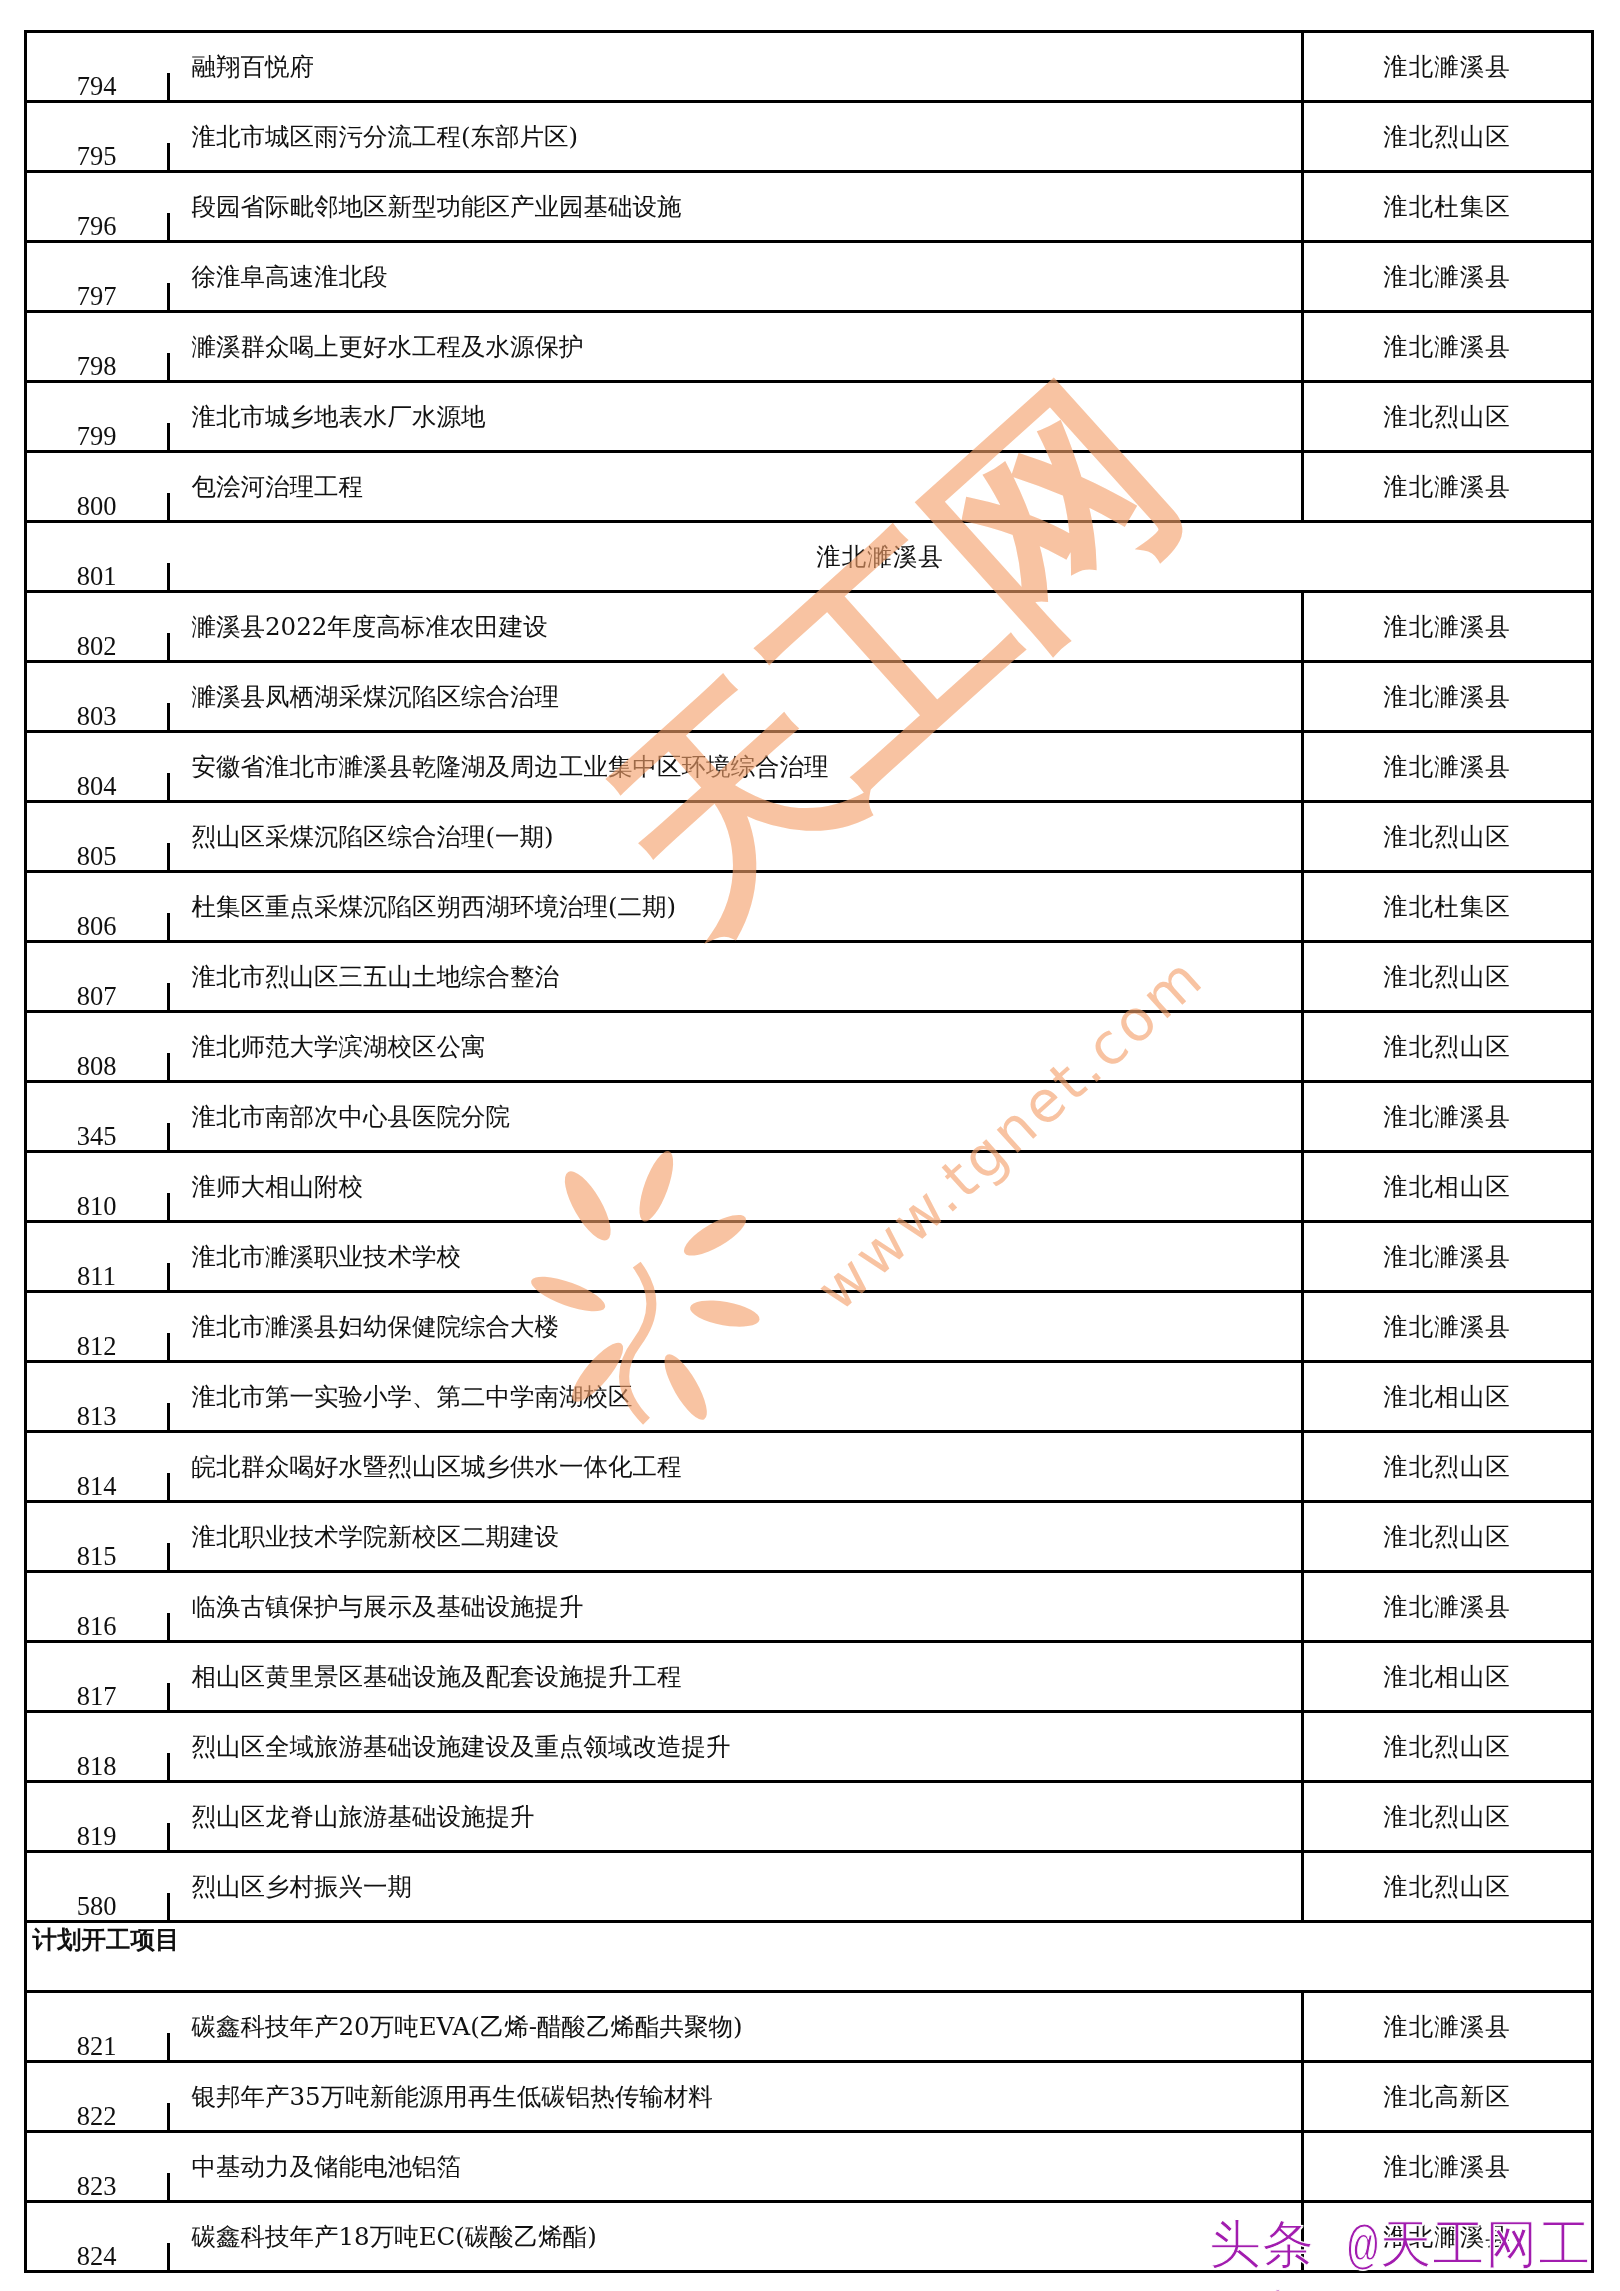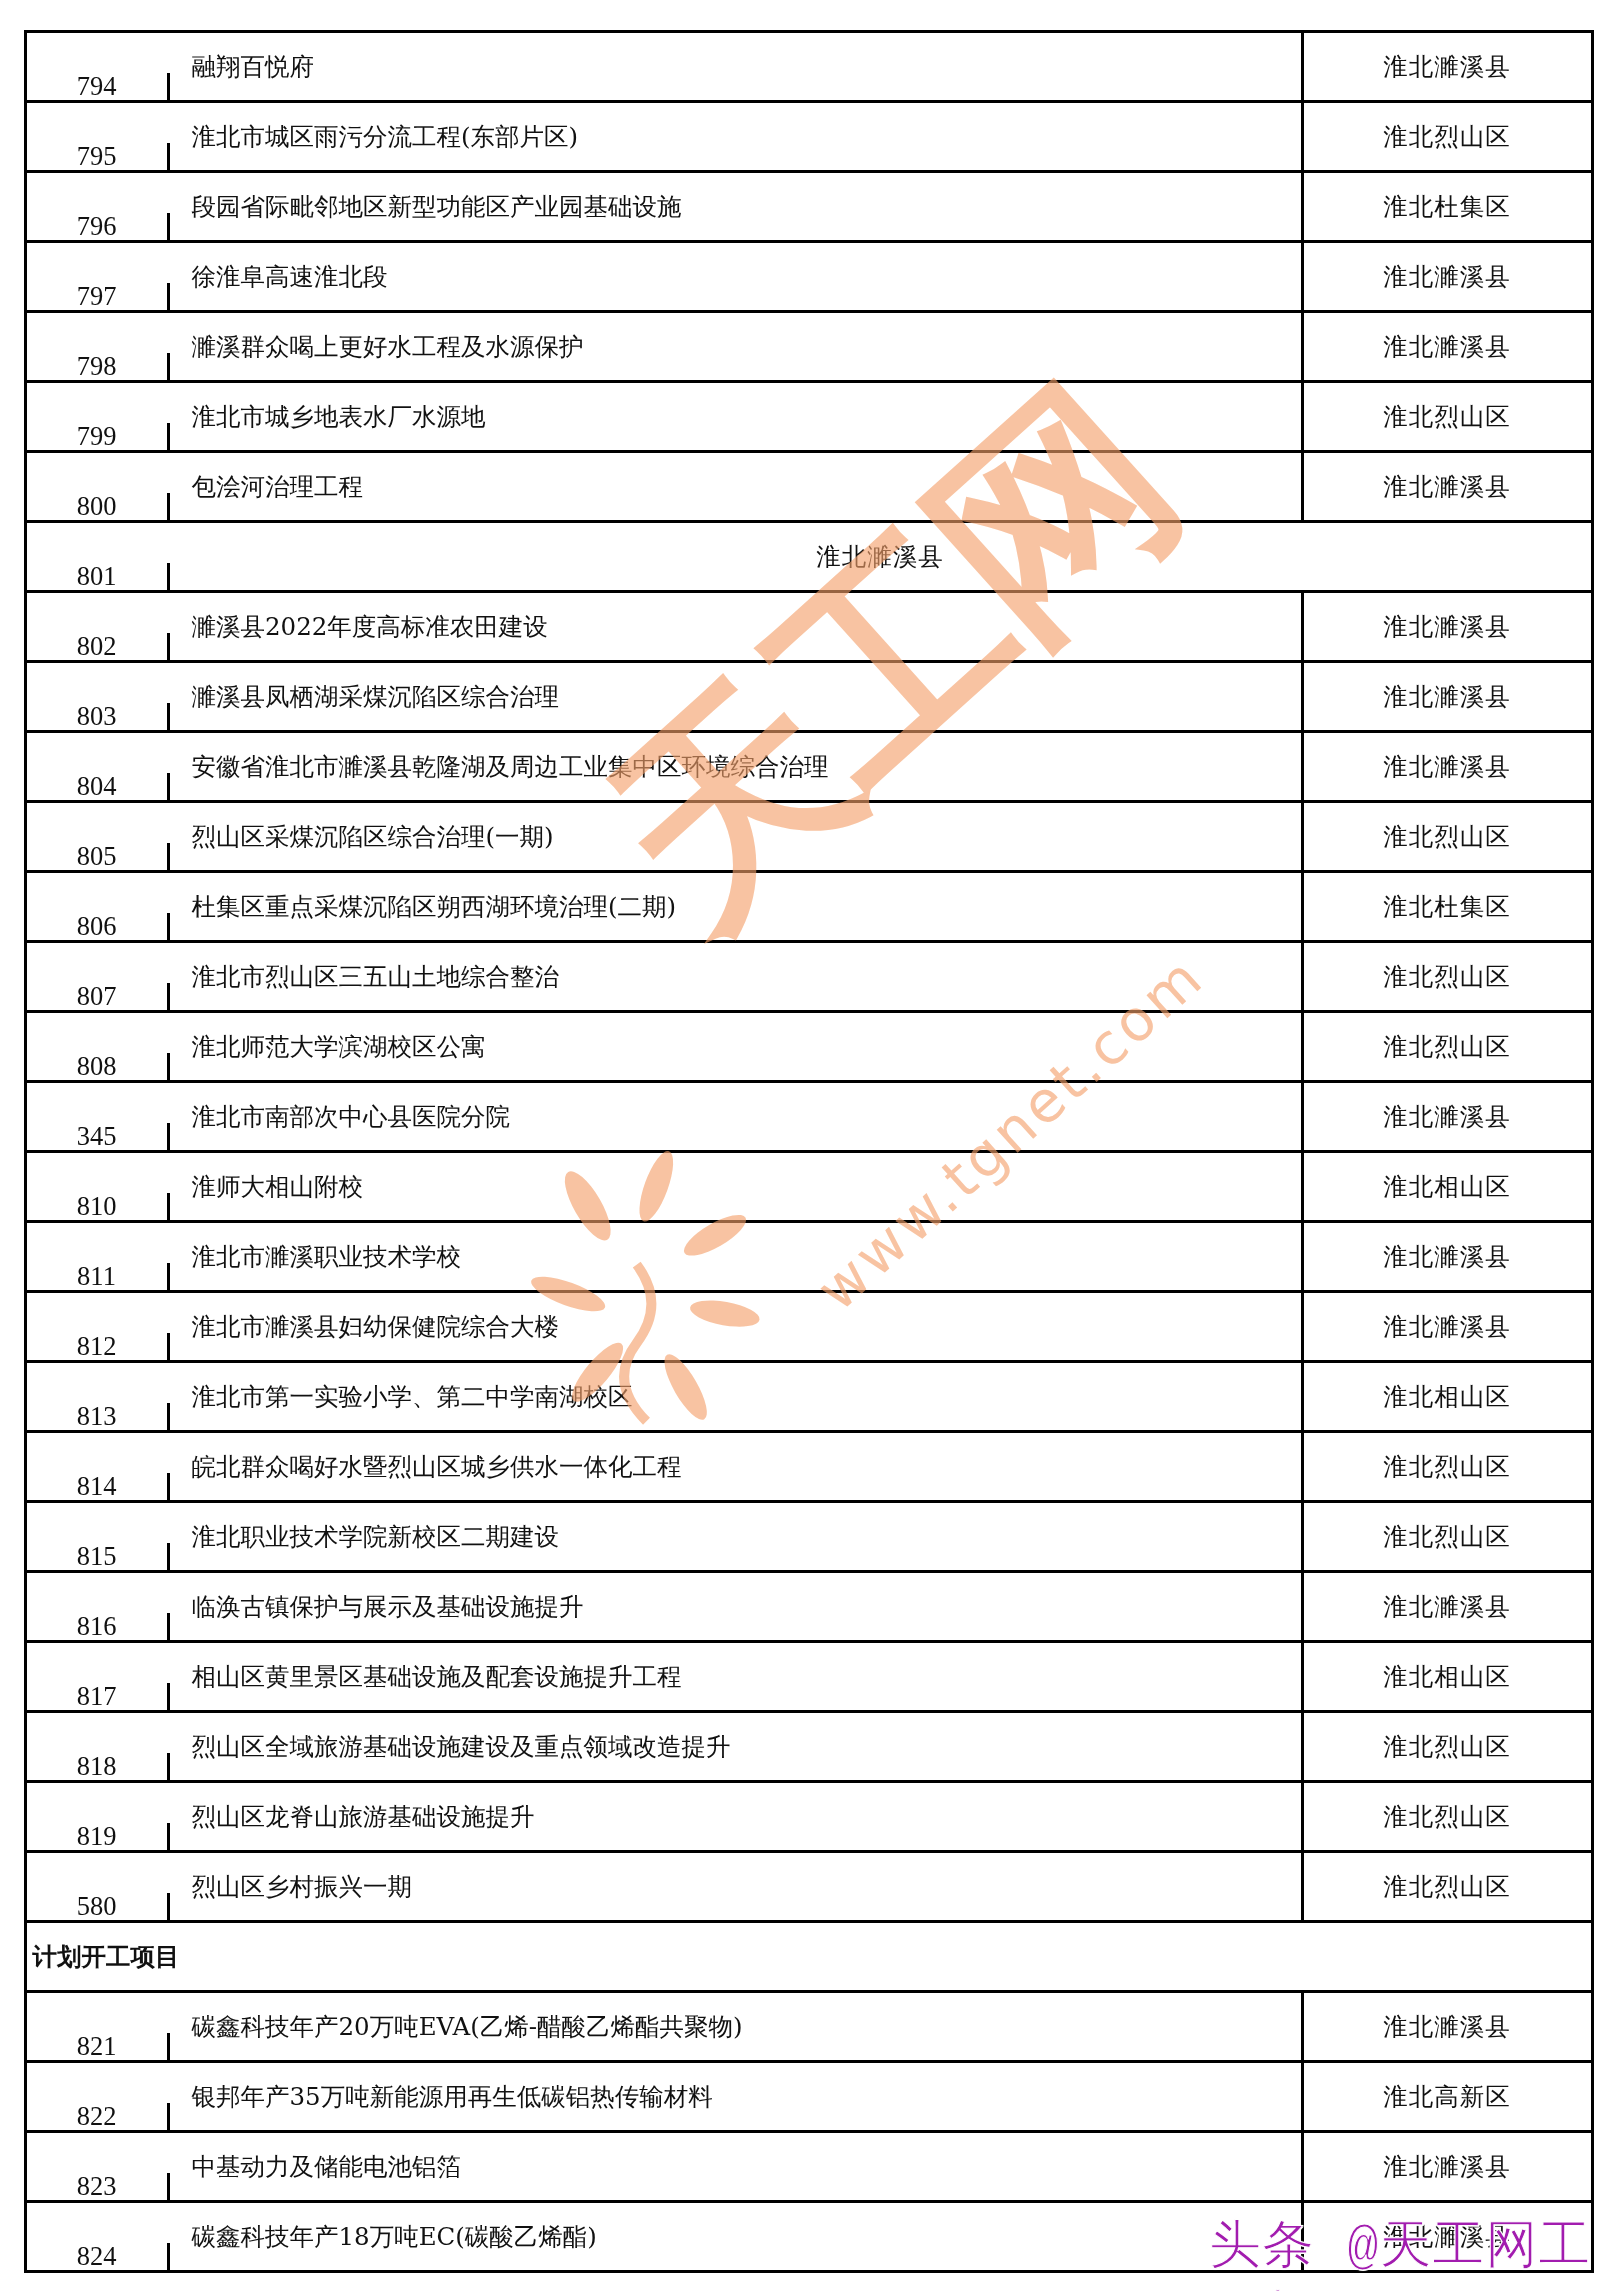--- a/index.html
+++ b/index.html
@@ -7,21 +7,21 @@
          font-family:"DejaVu Serif","Liberation Serif",serif; color:#111; }
   .table { position:absolute; left:23.5px; top:30px; width:1570px;
            border-left:3.9px solid #000; border-right:3.9px solid #000; border-top:3.9px solid #000;
            box-sizing:border-box; }
   .row { display:flex; height:70px; border-bottom:3.9px solid #000; box-sizing:border-box; }
   .cell { box-sizing:border-box; display:flex; align-items:center; font-size:24.5px; white-space:nowrap; }
   .c-no { width:143px; justify-content:center; border-right:3.9px solid #000;
           font-family:"Liberation Serif","DejaVu Serif",serif; font-size:26.5px;margin-top:40px; }
   .c-name { width:1134px; padding-left:22px; border-right:3.9px solid #000; }
   .c-loc { flex:1; justify-content:center; letter-spacing:1px; }
-  .section { display:flex; align-items:center; height:70px; border-bottom:3.9px solid #000;
+  .section { display:flex; height:70px; border-bottom:3.9px solid #000;
              box-sizing:border-box; padding-left:5.9px; font-family:"DejaVu Sans","Liberation Sans",sans-serif;
              font-weight:bold; font-size:24.5px; }
   .wm { position:absolute; pointer-events:none; color:#f4a06a; opacity:0.62; }
   .wm-logo { left:549px; top:765px; font-family:"DejaVu Sans",sans-serif; font-weight:bold;
              font-size:225px; transform:rotate(-42deg); transform-origin:left top; letter-spacing:-9.8px; }
   .wm-url { left:804px; top:1274px; font-family:"DejaVu Sans",sans-serif; font-size:57px;
             transform:rotate(-42deg); transform-origin:left top; letter-spacing:3.9px; }
   .wm-flower { left:529px; top:1147px; width:235px; height:294px; }
   .footer-wm { position:absolute; left:1209px; top:2210px; font-family:Liberation Mono, monospace;
                font-size:52px; color:#a21caf; -webkit-text-stroke:1px #fff;

